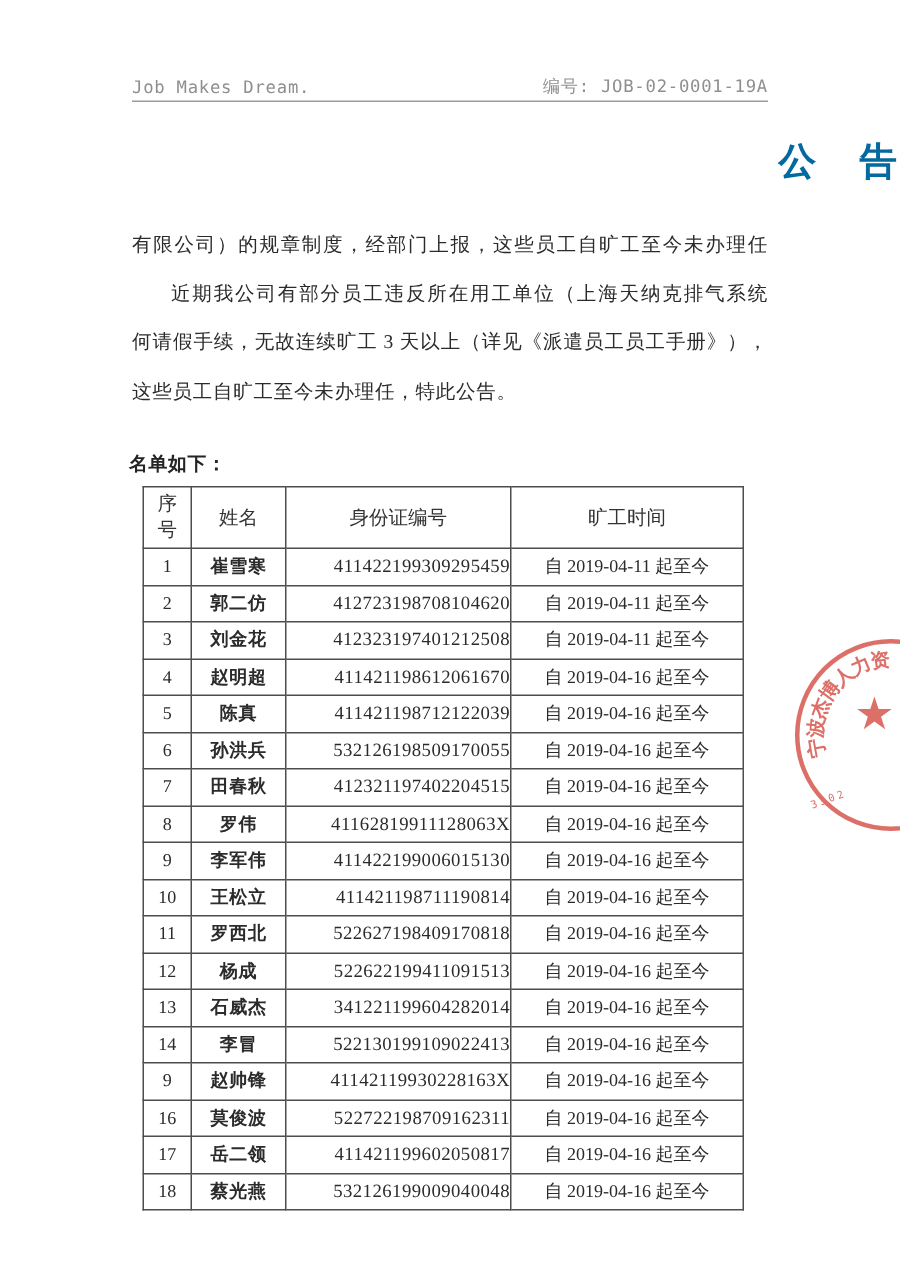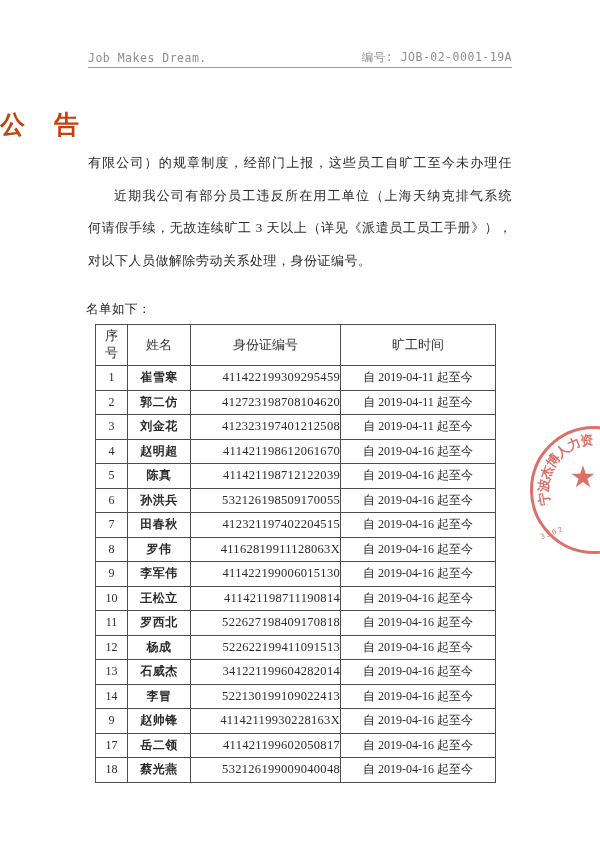--- a/index.html
+++ b/index.html
@@ -18,38 +18,38 @@
     display:flex;justify-content:space-between;align-items:flex-end;
     font-family:"DejaVu Sans Mono","Liberation Mono",monospace;
     font-size:11.5px;color:#8f8f8f;letter-spacing:0.5px;gap:20px;
   }
   .header-rule{
     position:absolute;left:88px;top:67px;width:424px;height:0;
     border-top:1.5px solid #9c9c9c;
   }
   
   .page-title{
-    position:absolute;left:0;top:108px;width:600px;
-    text-align:left;font-size:25px;font-weight:700;color:#c2410c;
+    position:absolute;left:0;top:91px;width:600px;
+    text-align:right;font-size:25px;font-weight:700;color:#0369a1;
     letter-spacing:2px;
   }
   
   .paragraph{
     position:absolute;left:88px;top:147px;width:424px;
     font-size:13px;line-height:32.6px;color:#2b2b2b;
   }
   .para-line{
     text-align:justify;
     letter-spacing:0.5px;
   }
   .para-line.fill{text-align-last:justify;}
   .para-line.indent{text-indent:2em;}
   .list-intro{
     position:absolute;left:86px;top:301px;
-    font-size:12.5px;font-weight:400;color:#242424;letter-spacing:0.5px;
+    font-size:12.5px;font-weight:700;color:#242424;letter-spacing:0.5px;
   }
   
   .roster-table{
     position:absolute;left:95px;top:324px;
     border-collapse:collapse;table-layout:fixed;width:400px;
     font-size:12.5px;color:#2b2b2b;padding-left:48px;
   }
   .roster-table th,.roster-table td{
     border:1.5px solid #4d4d4d;
     text-align:center;vertical-align:middle;
@@ -104,21 +104,21 @@
     <span>编号: JOB-02-0001-19A</span>
   </div>
   <div class="header-rule"></div>
 
   <div class="page-title">公　告</div>
 
   <div class="paragraph" id="paragraph">
       <div class="para-line fill">有限公司）的规章制度，经部门上报，这些员工自旷工至今未办理任</div>
       <div class="para-line indent fill">近期我公司有部分员工违反所在用工单位（上海天纳克排气系统</div>
       <div class="para-line fill">何请假手续，无故连续旷工 3 天以上（详见《派遣员工员工手册》），</div>
-      <div class="para-line">对以下人员做解除劳动关系处理，身份证编号。</div>
+      <div class="para-line">这些员工自旷工至今未办理任，特此公告。</div>
     </div>
 
   <div class="list-intro">名单如下：</div>
 
   <table class="roster-table">
     <colgroup>
       <col class="col-seq">
         <col class="col-name">
         <col class="col-id">
         <col class="col-time">
@@ -213,20 +213,26 @@
         <tr>
           <td class="cell-seq">14</td>
           <td class="cell-name">李冒</td>
           <td class="cell-id">522130199109022413</td>
           <td class="cell-absence">自 2019-04-16 起至今</td>
         </tr>
         <tr>
           <td class="cell-seq">9</td>
           <td class="cell-name">赵帅锋</td>
           <td class="cell-id">41142119930228163X</td>
+          <td class="cell-absence">自 2019-04-16 起至今</td>
+        </tr>
+        <tr>
+          <td class="cell-seq">16</td>
+          <td class="cell-name">莫俊波</td>
+          <td class="cell-id">522722198709162311</td>
           <td class="cell-absence">自 2019-04-16 起至今</td>
         </tr>
         <tr>
           <td class="cell-seq">17</td>
           <td class="cell-name">岳二领</td>
           <td class="cell-id">411421199602050817</td>
           <td class="cell-absence">自 2019-04-16 起至今</td>
         </tr>
         <tr>
           <td class="cell-seq">18</td>

